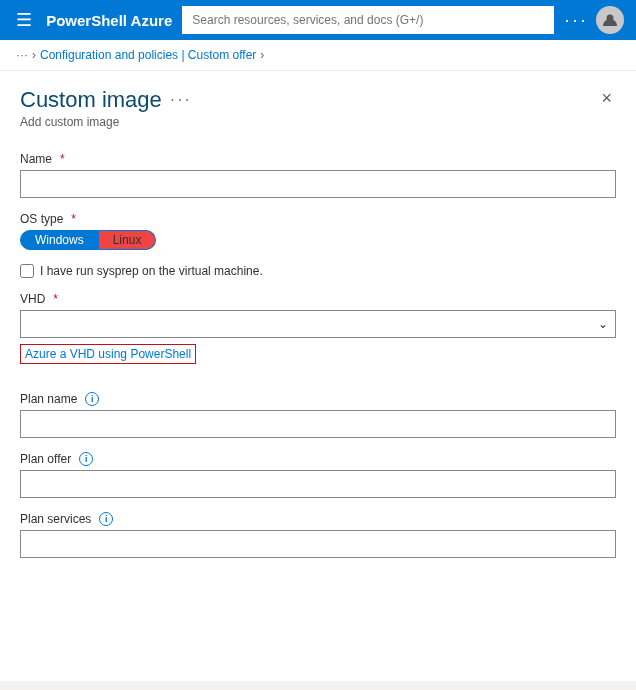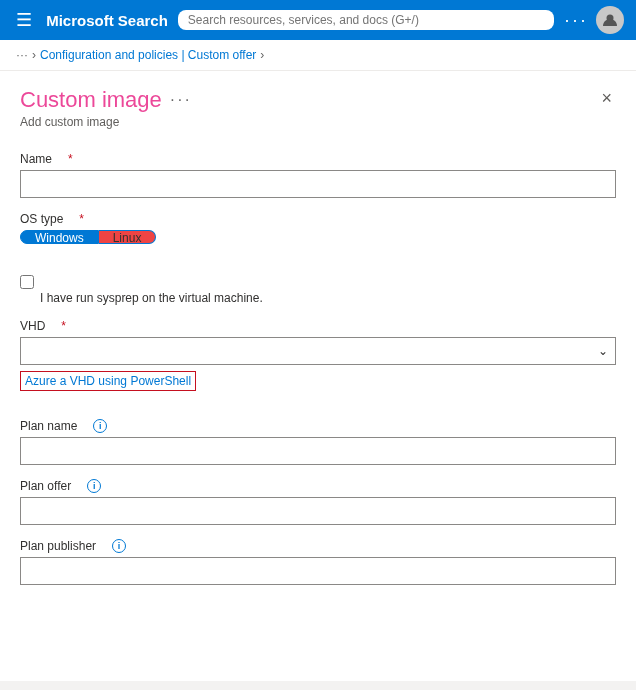--- a/index.html
+++ b/index.html
@@ -22,23 +22,23 @@
     }
     .navbar-brand {
       color: white;
       font-size: 15px;
       font-weight: 600;
       white-space: nowrap;
     }
     .navbar-search {
       flex: 1;
       max-width: 380px;
-      height: 20px;
+      height: 28px;
       border: none;
-      border-radius: 8px;
+      border-radius: 0;
       padding: 0 10px;
       font-size: 12px;
       color: #14532d;
       background: #fff;
     }
     .navbar-actions {
       margin-left: auto;
       display: flex;
       align-items: center;
       gap: 8px;
@@ -94,21 +94,21 @@
       margin-bottom: 2px;
     }
     .page-title-row {
       display: flex;
       align-items: center;
       gap: 8px;
     }
     .page-title {
       font-size: 22px;
       font-weight: 300;
-      color: #ec4899;
+      color: #0c4a6e;
       line-height: 1.2;
     }
     .page-title-dots {
       font-size: 16px;
       color: #666;
       cursor: pointer;
       letter-spacing: 2px;
     }
     .close-btn {
       font-size: 18px;
@@ -128,21 +128,21 @@
     
     .form-group {
       margin-bottom: 14px;
     }
     .form-label {
       font-size: 12px;
       color: #323130;
       margin-bottom: 4px;
       display: flex;
       align-items: center;
-      gap: 16px;
+      gap: 8px;
     }
     .required-star {
       color: #c50f1f;
       font-size: 12px;
     }
     .info-icon {
       width: 14px;
       height: 14px;
       border-radius: 50%;
       border: 1px solid #0078d4;
@@ -177,21 +177,21 @@
     }
 
     
     .os-toggle {
       display: flex;
       align-items: center;
       gap: 0;
       margin-top: 4px;
     }
     .os-btn {
-      height: 14px;
+      height: 20px;
       padding: 0 14px;
       font-size: 12px;
       cursor: pointer;
       border: 1px solid #0078d4;
     }
     .os-btn-active {
       background: #0078d4;
       color: white;
       border-radius: 12px 0 0 12px;
     }
@@ -206,21 +206,20 @@
     .checkbox-row {
       display: flex;
       align-items: center;
       gap: 6px;
       margin-top: 8px;
       margin-bottom: 14px;
     }
     .checkbox-label {
       font-size: 12px;
       color: #323130;
-      margin-top: 33px;
     }
     input[type="checkbox"] {
       width: 14px;
       height: 14px;
       cursor: pointer;
       accent-color: #0078d4;
     }
 
     
     .select-wrapper {
@@ -260,21 +259,21 @@
       margin-top: 6px;
       margin-bottom: 14px;
       cursor: pointer;
     }
   </style>
 </head>
 <body>
 
 <nav class="navbar">
   <span class="navbar-hamburger">☰</span>
-  <span class="navbar-brand">Microsoft Search</span>
+  <span class="navbar-brand">PowerShell Azure</span>
   <input class="navbar-search" type="text" placeholder="Search resources, services, and docs (G+/)" style="">
   <div class="navbar-actions">
     <span class="navbar-dots">···</span>
     <div class="navbar-avatar">
       <svg width="16" height="16" viewBox="0 0 16 16" fill="#555">
           <circle cx="8" cy="6" r="3.5"></circle>
           <path d="M1 14c0-3.866 3.134-7 7-7s7 3.134 7 7"></path>
         </svg>
     </div>
   </div>
@@ -347,18 +346,18 @@
   <div class="form-group">
     <div class="form-label">
       <span>Plan offer</span>
       <span class="info-icon">i</span>
     </div>
     <input type="text" class="form-input" style="">
   </div>
 
   <div class="form-group">
     <div class="form-label">
-      <span>Plan publisher</span>
+      <span>Plan services</span>
       <span class="info-icon">i</span>
     </div>
     <input type="text" class="form-input" style="">
   </div>
 </div>
 
 </body></html>

